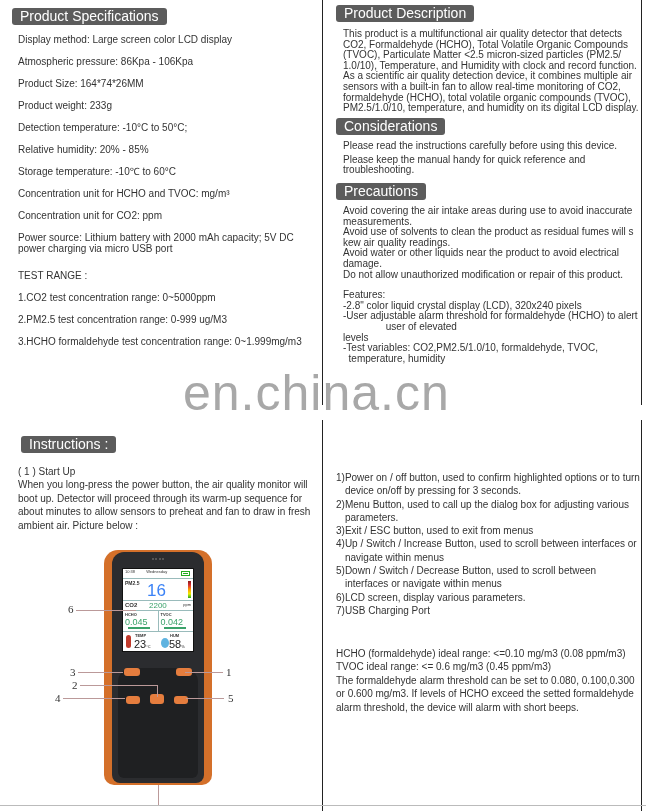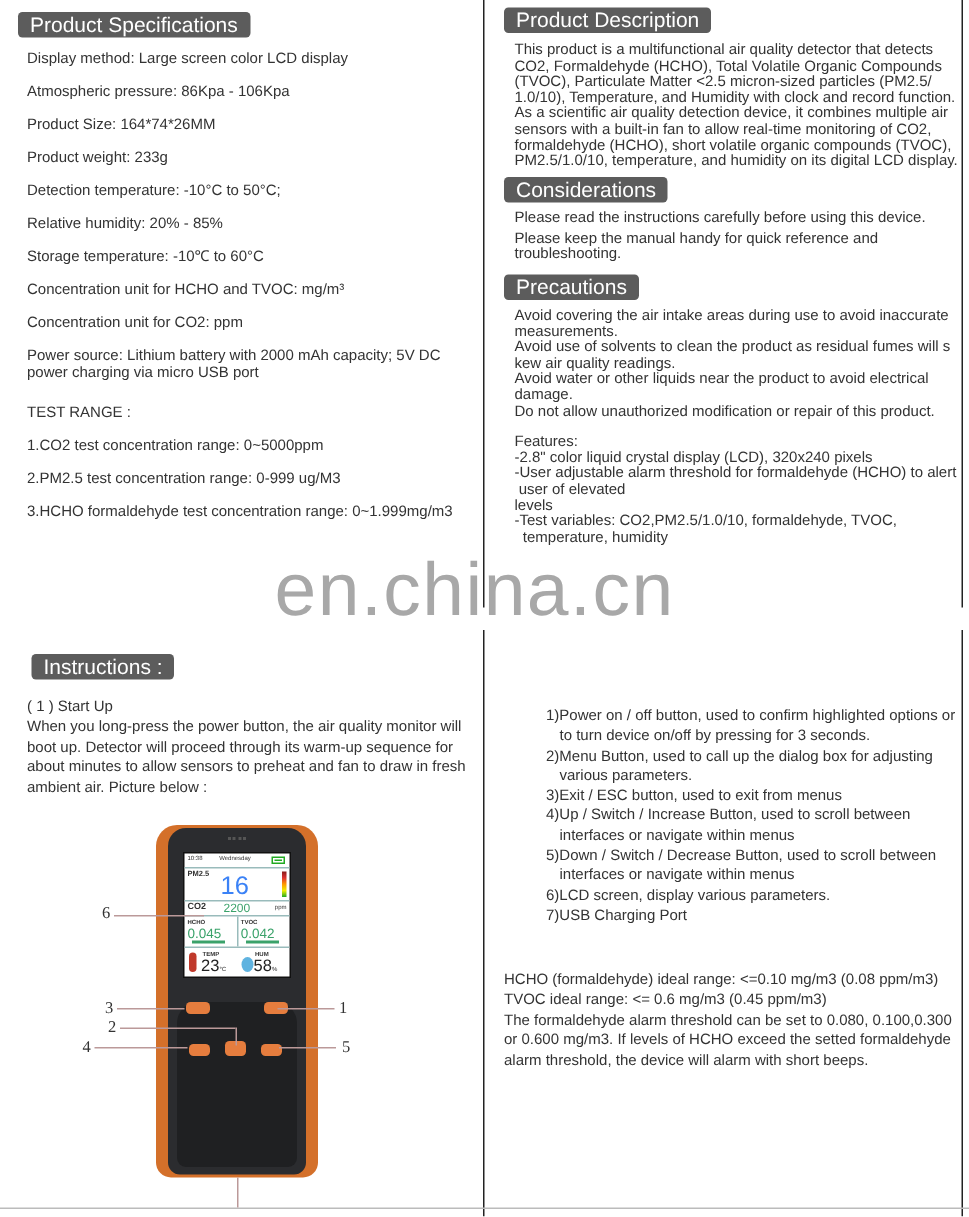--- a/index.html
+++ b/index.html
@@ -30,21 +30,21 @@
     .watermark {
       position: absolute; left: 183px; top: 363px;
       font-family: "Liberation Sans", sans-serif;
       font-size: 50px; color: #a8a8a8; letter-spacing: 1px;
       line-height: 60px;
     }
 
     .inst-text { position: absolute; left: 18px; top: 465px; width: 298px; font-size: 10px; line-height: 13.4px; color: #333; }
 
     .btn-list { position: absolute; left: 336px; top: 471px; width: 305px; font-size: 10px; line-height: 13.3px; color: #333; }
-    .btn-list .item { padding-left: 9px; text-indent: -9px; margin-left: 28px; }
+    .btn-list .item { padding-left: 9px; text-indent: -9px; }
 
     .range-text { position: absolute; left: 336px; top: 647px; width: 305px; font-size: 10px; line-height: 13.4px; color: #333; }
 
     
     .device { position: absolute; left: 104px; top: 550px; width: 108px; height: 235px; }
     .dev-body {
       position: absolute; left: 0; top: 0; width: 108px; height: 235px;
       background: #d4702a; border-radius: 14px 14px 10px 10px;
     }
     .dev-face {
@@ -124,21 +124,21 @@
 </div>
 
 <div class="badge" style="left:336px; top:5px;text-align:right;">Product Description</div>
 <div class="para" style="left:343px; top:29px; width:300px;">
   <span class="ln">This product is a multifunctional air quality detector that detects</span>
   <span class="ln">CO2, Formaldehyde (HCHO), Total Volatile Organic Compounds</span>
   <span class="ln">(TVOC), Particulate Matter &lt;2.5 micron-sized particles (PM2.5/</span>
   <span class="ln">1.0/10), Temperature, and Humidity with clock and record function.</span>
   <span class="ln">As a scientific air quality detection device, it combines multiple air</span>
   <span class="ln">sensors with a built-in fan to allow real-time monitoring of CO2,</span>
-  <span class="ln">formaldehyde (HCHO), short volatile organic compounds (TVOC),</span>
+  <span class="ln">formaldehyde (HCHO), total volatile organic compounds (TVOC),</span>
   <span class="ln">PM2.5/1.0/10, temperature, and humidity on its digital LCD display.</span>
 </div>
 
 <div class="badge" style="left:336px; top:118px;">Considerations</div>
 <div class="para" style="left:343px; top:141px; width:300px;">
   <span class="ln" style="margin-bottom:3px;">Please read the instructions carefully before using this device.</span>
   <span class="ln">Please keep the manual handy for quick reference and</span>
   <span class="ln">troubleshooting.</span>
 </div>
 
@@ -147,21 +147,21 @@
   <span class="ln">Avoid covering the air intake areas during use to avoid inaccurate</span>
   <span class="ln">measurements.</span>
   <span class="ln">Avoid use of solvents to clean the product as residual fumes will s</span>
   <span class="ln">kew air quality readings.</span>
   <span class="ln">Avoid water or other liquids near the product to avoid electrical</span>
   <span class="ln">damage.</span>
   <span class="ln">Do not allow unauthorized modification or repair of this product.</span>
   <span class="ln" style="margin-top:10px;">Features:</span>
   <span class="ln">-2.8" color liquid crystal display (LCD), 320x240 pixels</span>
   <span class="ln">-User adjustable alarm threshold for formaldehyde (HCHO) to alert</span>
-  <span class="ln" style="white-space:pre;"> user of elevated</span>
+  <span class="ln" style="white-space:pre;margin-left:40px;"> user of elevated</span>
   <span class="ln">levels</span>
   <span class="ln">-Test variables: CO2,PM2.5/1.0/10, formaldehyde, TVOC,</span>
   <span class="ln" style="white-space:pre;">  temperature, humidity</span>
 </div>
 
 <div class="watermark">en.china.cn</div>
 
 <div class="badge" style="left:21px; top:436px;">Instructions :</div>
 <div class="inst-text">
   <div>( 1 ) Start Up</div>

